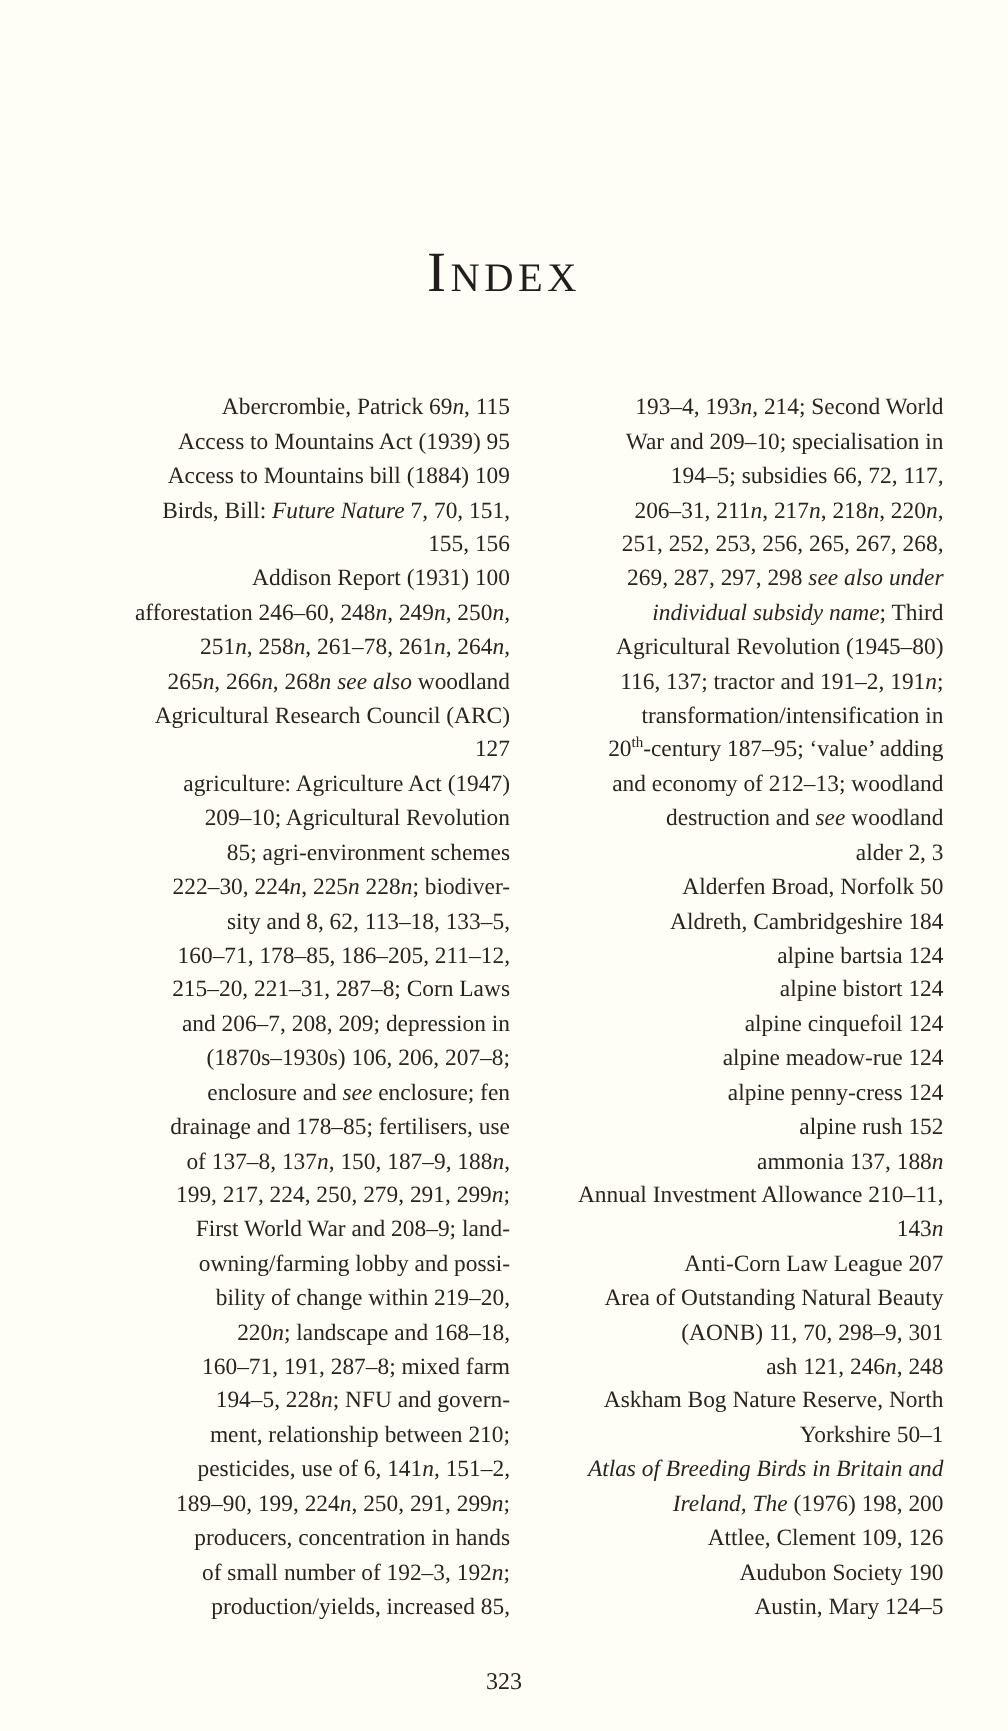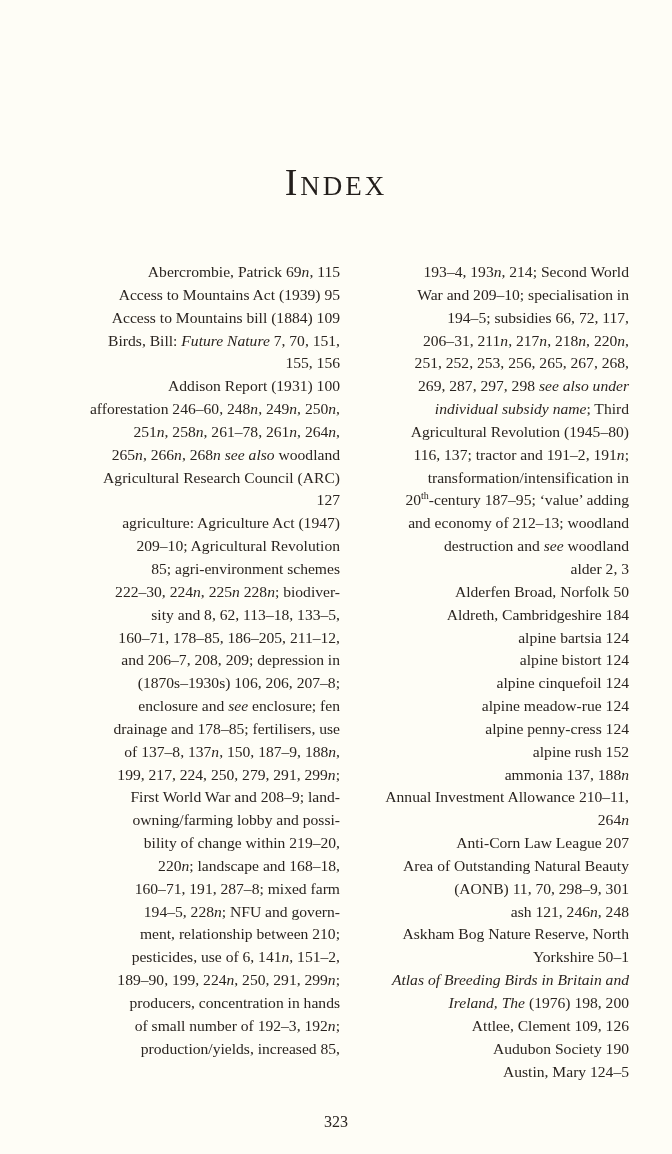--- a/index.html
+++ b/index.html
@@ -62,20 +62,21 @@
       <span class="line"><span>Agricultural Research Council (ARC)</span></span>
       <span class="line ind"><span>127</span></span>
     </div>
     <div>
       <span class="line"><span>agriculture: Agriculture Act (1947)</span></span>
       <span class="line ind"><span>209–10; Agricultural Revolution</span></span>
       <span class="line ind"><span>85; agri-environment schemes</span></span>
       <span class="line ind"><span>222–30, 224</span><i>n</i><span>, 225</span><i>n</i><span> 228</span><i>n</i><span>; biodiver-</span></span>
       <span class="line ind"><span>sity and 8, 62, 113–18, 133–5,</span></span>
       <span class="line ind"><span>160–71, 178–85, 186–205, 211–12,</span></span>
+      <span class="line ind"><span>215–20, 221–31, 287–8; Corn Laws</span></span>
       <span class="line ind"><span>and 206–7, 208, 209; depression in</span></span>
       <span class="line ind"><span>(1870s–1930s) 106, 206, 207–8;</span></span>
       <span class="line ind"><span>enclosure and </span><i>see</i><span> enclosure; fen</span></span>
       <span class="line ind"><span>drainage and 178–85; fertilisers, use</span></span>
       <span class="line ind"><span>of 137–8, 137</span><i>n</i><span>, 150, 187–9, 188</span><i>n</i><span>,</span></span>
       <span class="line ind"><span>199, 217, 224, 250, 279, 291, 299</span><i>n</i><span>;</span></span>
       <span class="line ind"><span>First World War and 208–9; land-</span></span>
       <span class="line ind"><span>owning/farming lobby and possi-</span></span>
       <span class="line ind"><span>bility of change within 219–20,</span></span>
       <span class="line ind"><span>220</span><i>n</i><span>; landscape and 168–18,</span></span>
@@ -130,21 +131,21 @@
       <span class="line"><span>alpine penny-cress 124</span></span>
     </div>
     <div>
       <span class="line"><span>alpine rush 152</span></span>
     </div>
     <div>
       <span class="line"><span>ammonia 137, 188</span><i>n</i></span>
     </div>
     <div>
       <span class="line"><span>Annual Investment Allowance 210–11,</span></span>
-      <span class="line ind"><span>264</span><i>n</i></span>
+      <span class="line ind"><span>143</span><i>n</i></span>
     </div>
     <div>
       <span class="line"><span>Anti-Corn Law League 207</span></span>
     </div>
     <div>
       <span class="line"><span>Area of Outstanding Natural Beauty</span></span>
       <span class="line ind"><span>(AONB) 11, 70, 298–9, 301</span></span>
     </div>
     <div>
       <span class="line"><span>ash 121, 246</span><i>n</i><span>, 248</span></span>

